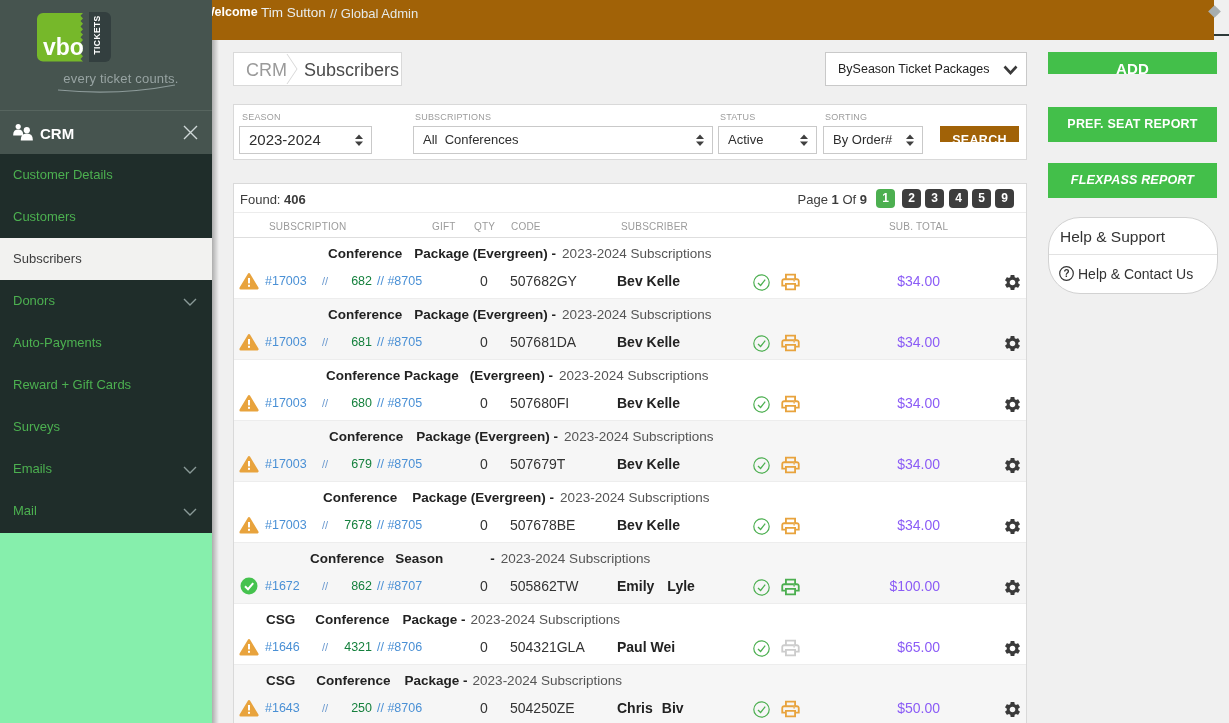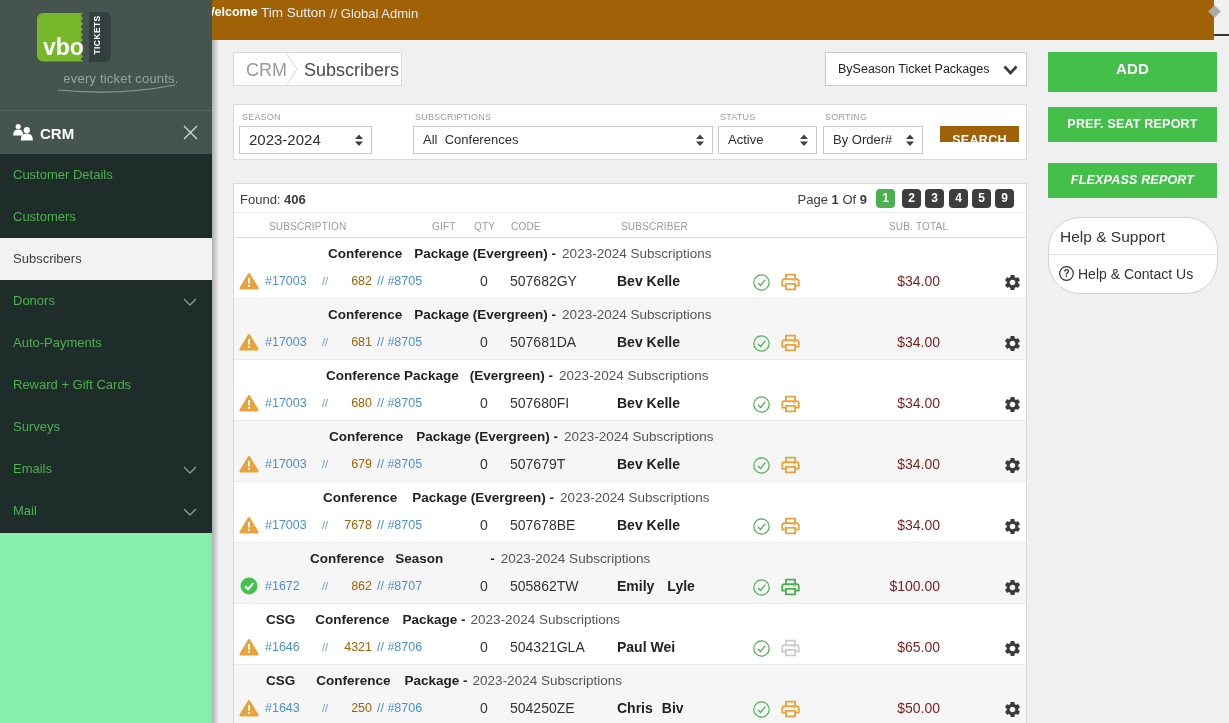--- a/index.html
+++ b/index.html
@@ -38,25 +38,25 @@
 #thead { position:absolute; left:0; top:29px; width:792px; height:25px; border-bottom:1px solid #dedede; }
 .th { position:absolute; top:8px; font-size:10px; color:#9b9b9b; letter-spacing:.2px; }
 .row { position:absolute; left:0; width:792px; height:61px; border-bottom:1px solid #ededed; background:#fff; }
 .row.alt { background:#f6f6f6; }
 .title { position:absolute; top:8px; font-size:13.5px; white-space:nowrap; }
 .tb { color:#222; font-weight:bold; }
 .tg { color:#555; }
 .dline { position:absolute; left:0; top:35px; width:792px; height:18px; }
 .lnk { position:absolute; font-size:12.5px; color:#4a90d5; top:1px; }
 .slash { position:absolute; font-size:11px; color:#6d9bd0; top:2px; }
-.numr { position:absolute; font-size:12.5px; color:#a16207; top:1px; text-align:right; width:40px; }
+.numr { position:absolute; font-size:12.5px; color:#15803d; top:1px; text-align:right; width:40px; }
 .qty { position:absolute; left:242px; width:16px; text-align:center; font-size:14px; color:#333; top:0; }
 .code { position:absolute; left:276px; font-size:14px; color:#333; top:0; }
 .name { position:absolute; left:383px; font-size:14px; color:#222; font-weight:bold; top:0; }
-.total { position:absolute; left:606px; width:100px; text-align:right; font-size:14px; color:#7f1d1d; top:0; }
+.total { position:absolute; left:606px; width:100px; text-align:right; font-size:14px; color:#8b5cf6; top:0; }
 .ic { position:absolute; }
 .gbtn { position:absolute; left:836px; width:169px; background:#43bf4a; color:#fff; font-weight:bold; text-align:center; letter-spacing:.2px; }
 #help { left:836px; top:183px; width:170px; height:77px; border-color:#d2d2d2;border-radius:32px; }
 #help .h1 { position:absolute; left:11px; top:10px; font-size:15.5px; color:#333; }
 #help .dv { position:absolute; left:0; top:36px; width:168px; height:1px; background:#e2e2e2; }
 #help .h2 { position:absolute; left:29px; top:48px; font-size:14px; color:#333; }
 </style>
 </head>
 <body>
 <div id="sidebar">
@@ -384,21 +384,21 @@
           <svg class="ic" style="left:544px;top:-2px" width="25" height="22" viewBox="0 0 24 24">
             <path d="M19 8h-1V3H6v5H5c-1.66 0-3 1.34-3 3v6h4v4h12v-4h4v-6c0-1.66-1.34-3-3-3zm-11-3h8v3H8V5zm8 12v2H8v-4h8v2zm2-2v-2H6v2H4v-4c0-.55.45-1 1-1h14c.55 0 1 .45 1 1v4h-2zm-1-4.5c0 .55-.45 1-1 1s-1-.45-1-1 .45-1 1-1 1 .45 1 1z" fill="#e8a33d"></path>
           </svg>
           <span class="total">$50.00</span>
           <svg class="ic" style="left:769px;top:0px" width="19" height="19" viewBox="0 0 24 24">
             <path d="M19.14,12.94c0.04-0.3,0.06-0.61,0.06-0.94c0-0.32-0.02-0.64-0.07-0.94l2.03-1.58c0.18-0.14,0.23-0.41,0.12-0.61l-1.92-3.32c-0.12-0.22-0.37-0.29-0.59-0.22l-2.39,0.96c-0.5-0.38-1.03-0.7-1.62-0.94L14.4,2.81c-0.04-0.24-0.24-0.41-0.48-0.41h-3.84c-0.24,0-0.43,0.17-0.47,0.41L9.25,5.35C8.66,5.59,8.12,5.92,7.63,6.29L5.24,5.33c-0.22-0.08-0.47,0-0.59,0.22L2.74,8.87C2.62,9.08,2.66,9.34,2.86,9.48l2.03,1.58C4.84,11.36,4.8,11.69,4.8,12s0.02,0.64,0.07,0.94l-2.03,1.58c-0.18,0.14-0.23,0.41-0.12,0.61l1.92,3.32c0.12,0.22,0.37,0.29,0.59,0.22l2.39-0.96c0.5,0.38,1.03,0.7,1.62,0.94l0.36,2.54c0.05,0.24,0.24,0.41,0.48,0.41h3.84c0.24,0,0.44-0.17,0.47-0.41l0.36-2.54c0.59-0.24,1.13-0.56,1.62-0.94l2.39,0.96c0.22,0.08,0.47,0,0.59-0.22l1.92-3.32c0.12-0.22,0.07-0.47-0.12-0.61L19.14,12.94z M12,15.6c-1.98,0-3.6-1.62-3.6-3.6s1.62-3.6,3.6-3.6s3.6,1.62,3.6,3.6S13.98,15.6,12,15.6z" fill="#3a3a3a"></path>
           </svg>
         </div>
       </div>
   </div>
-  <div class="gbtn" style="top:18px; height:40px; line-height:34px; font-size:15px;">ADD</div>
+  <div class="gbtn" style="top:18px; height:22px; line-height:34px; font-size:15px;">ADD</div>
   <div class="gbtn" style="top:73px; height:35px; line-height:35px; font-size:12.5px;">PREF. SEAT REPORT</div>
   <div class="gbtn" style="top:129px; height:35px; line-height:35px; font-size:12.5px;font-style:italic;">FLEXPASS REPORT</div>
   <div class="box" id="help">
     <div class="h1">Help &amp; Support</div>
     <div class="dv"></div>
     <svg class="abs" style="left:10px;top:48px" width="15" height="15" viewBox="0 0 15 15">
         <circle cx="7.5" cy="7.5" r="6.8" fill="none" stroke="#333" stroke-width="1.2"></circle>
         <text x="7.5" y="11" text-anchor="middle" font-size="10" font-weight="bold" fill="#333" font-family="Liberation Sans">?</text>
       </svg>
     <div class="h2">Help &amp; Contact Us</div>

